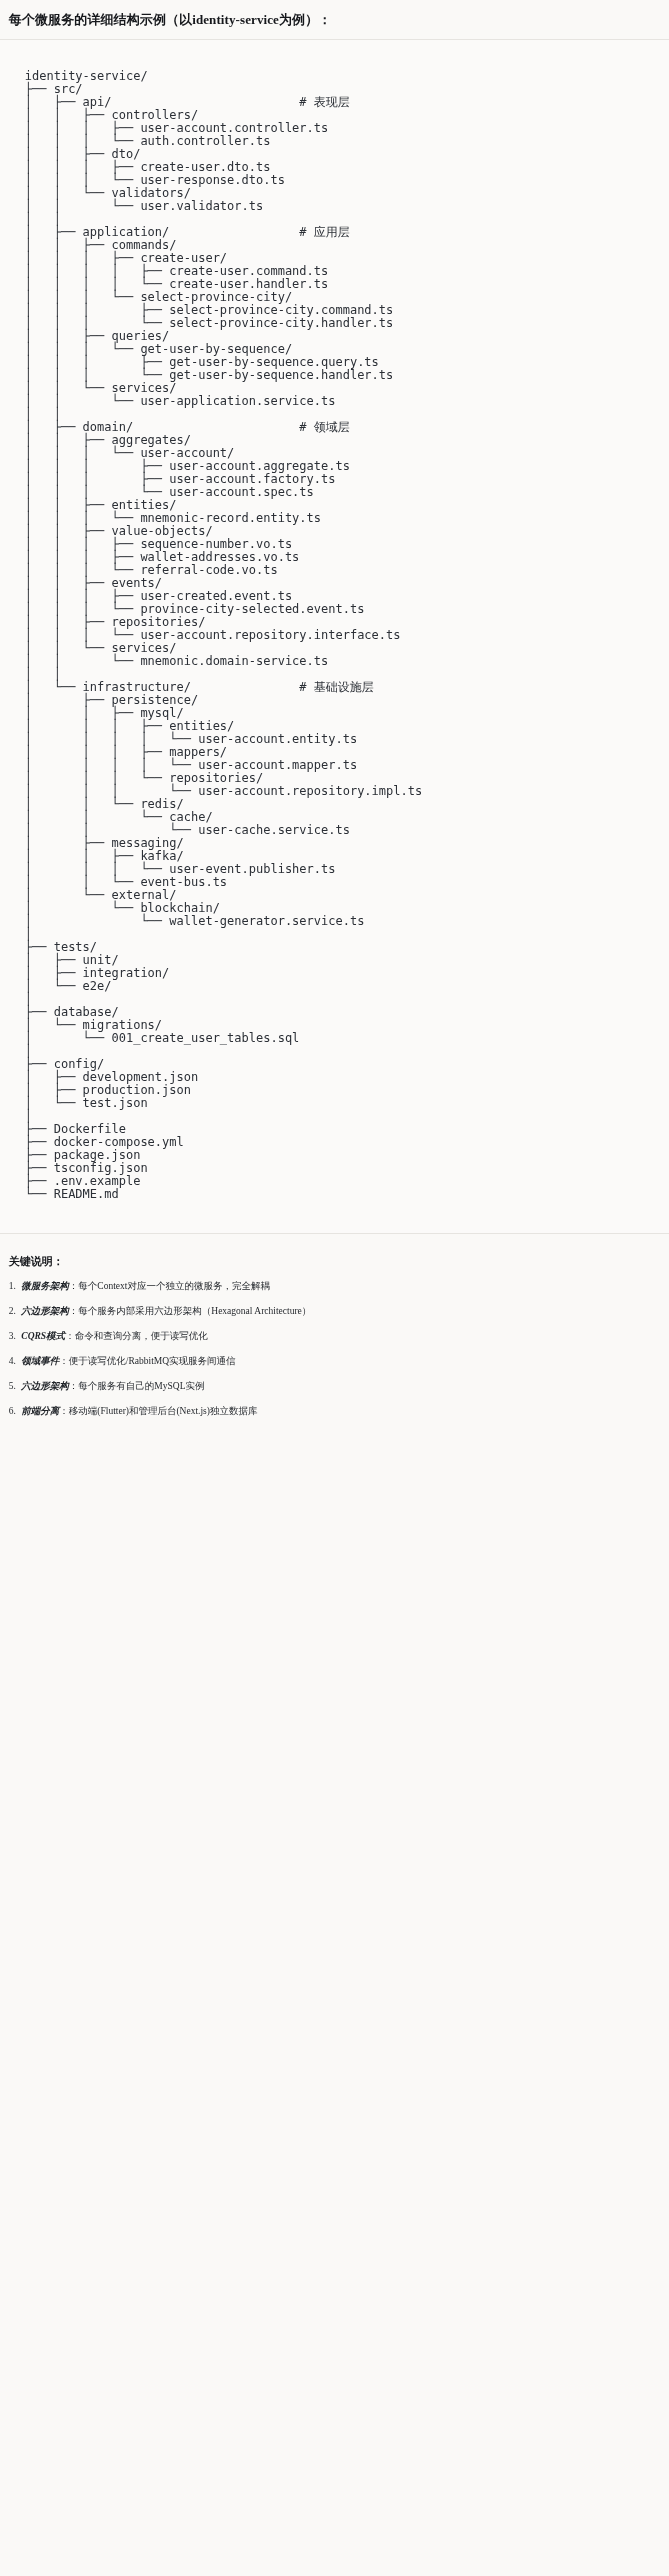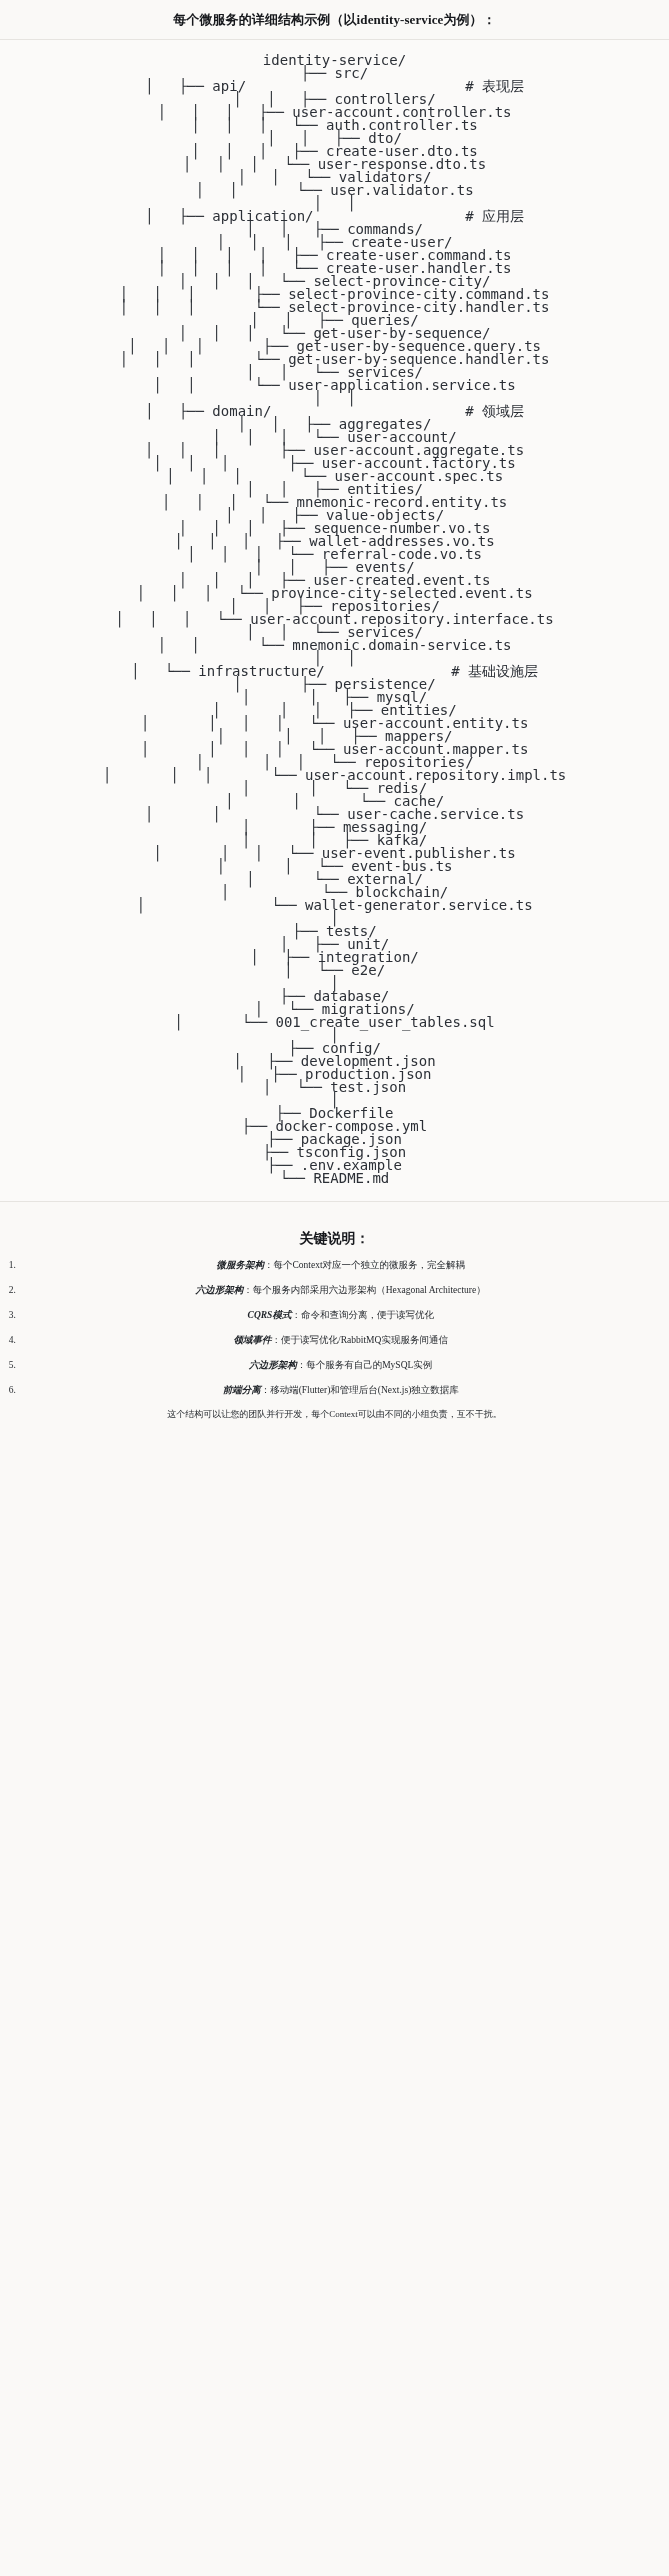--- a/index.html
+++ b/index.html
@@ -14,21 +14,20 @@
     font-family: "Liberation Sans", "DejaVu Sans", sans-serif;
     color: #1f2328;
   }
 
   .page {
     width: 669px;
     min-height: 2576px;
     background: #ffffff;
     display: flex;
     flex-direction: column;
-    text-align: center;
   }
 
   
   .heading-band {
     background: #faf9f7;
     padding: 11.3px 8.8px 10px 8.8px;
     border-bottom: 0.6px solid #e6e4e0;
   }
   .heading-title {
     font-family: "Liberation Serif", "DejaVu Serif", serif;
@@ -40,43 +39,43 @@
     margin: 0;
   }
 
   
   .code-block {
     background: #fbfaf9;
     padding: 13.8px 8.8px 16.3px 8.8px;
     flex: 0 0 auto;
   }
   pre.tree {
-    margin: 0;
+    margin: 16px;
     font-family: "DejaVu Sans Mono", "Liberation Mono", monospace;
-    font-size: 14px;
+    font-size: 12px;
     line-height: 13px;
     color: #2b2f36;
     white-space: pre;
     letter-spacing: 0px;
     tab-size: 4;
   }
 
   
   .notes-band {
     background: #faf9f7;
     border-top: 0.6px solid #e6e4e0;
     padding: 12.5px 8.8px 15px 8.8px;
     flex: 1 1 auto;
   }
   .notes-title {
     font-family: Liberation Serif, serif;
     font-weight: bold;
-    font-size: 14px;
+    font-size: 11px;
     color: #16181c;
-    margin: 16px 0 10px 0;
+    margin: 8px 0 10px 0;
   }
   ol.notes-list {
     margin: 0 0 8.8px 0;
     padding: 0;
     list-style: none;
     counter-reset: note;
   }
   ol.notes-list li {
     font-family: "Liberation Serif", "DejaVu Serif", serif;
     font-size: 9.5px;
@@ -219,17 +218,16 @@
         <span class="num">4.</span><span class="term">领域事件</span><span>：</span><span>便于读写优化/RabbitMQ实现服务间通信</span>
       </li>
       <li>
         <span class="num">5.</span><span class="term">六边形架构</span><span>：</span><span>每个服务有自己的MySQL实例</span>
       </li>
       <li>
         <span class="num">6.</span><span class="term">前端分离</span><span>：</span><span>移动端(Flutter)和管理后台(Next.js)独立数据库</span>
       </li>
     </ol>
 
-    <p class="notes-footer">这个结构可以让您的团队并行开发，每个Context可以由不同的小组负责，互不干扰。</p>
   </div>
 
 </div>
 
 
 </body></html>

